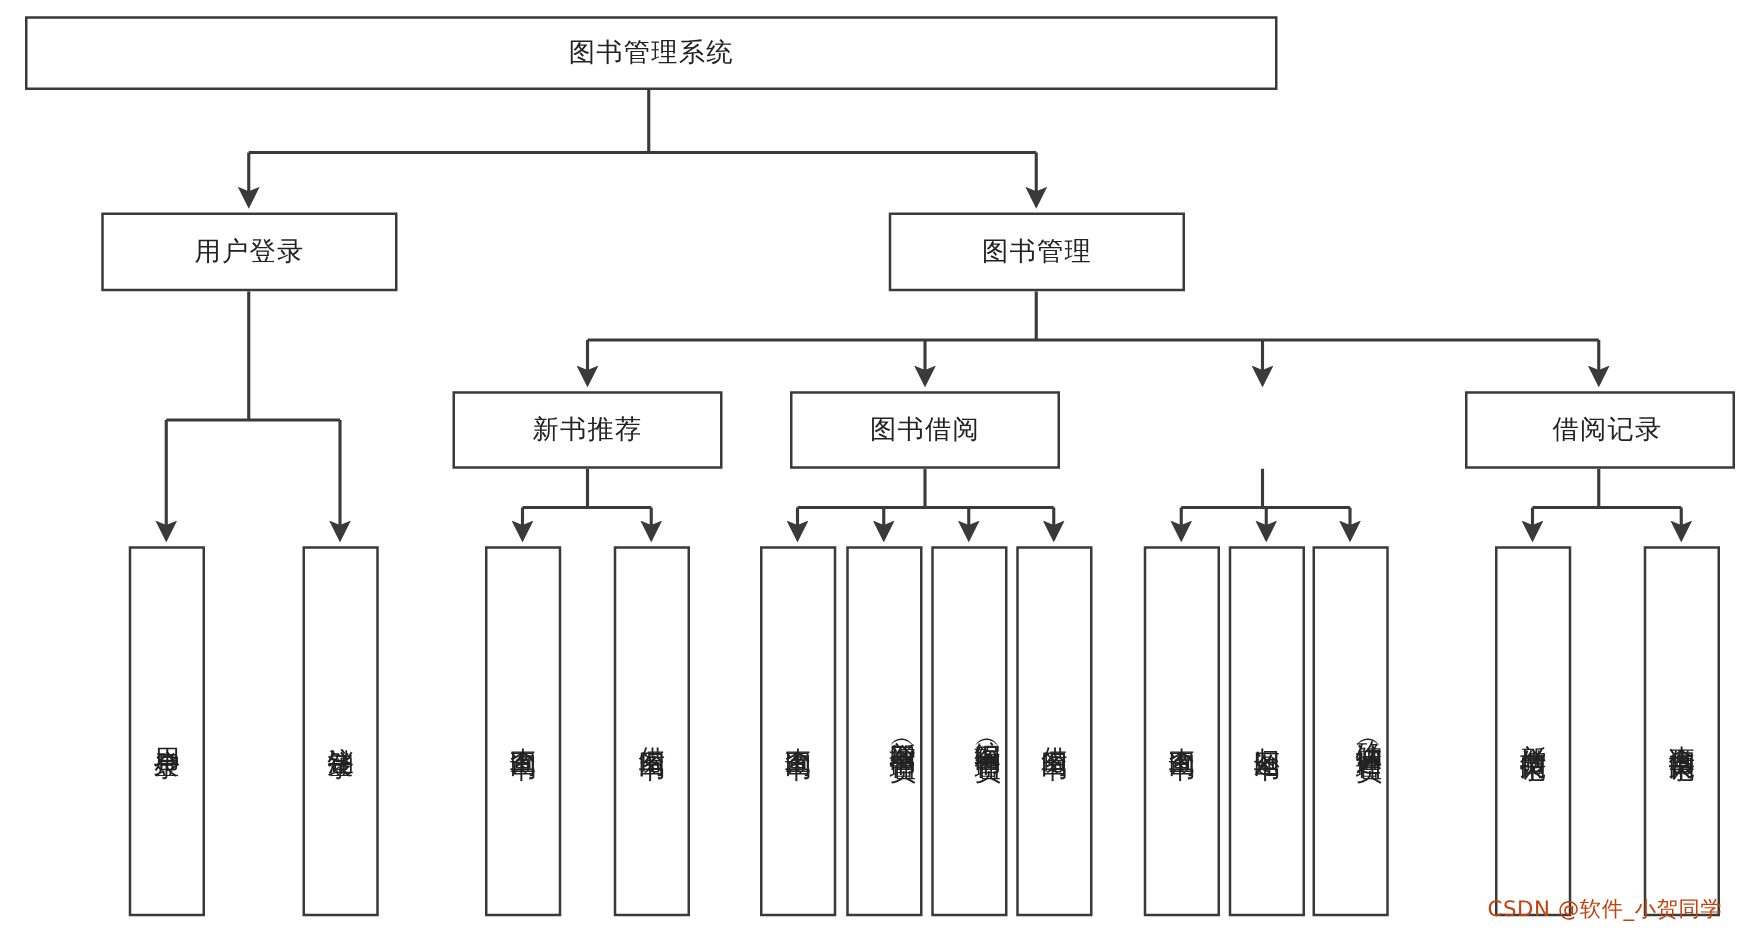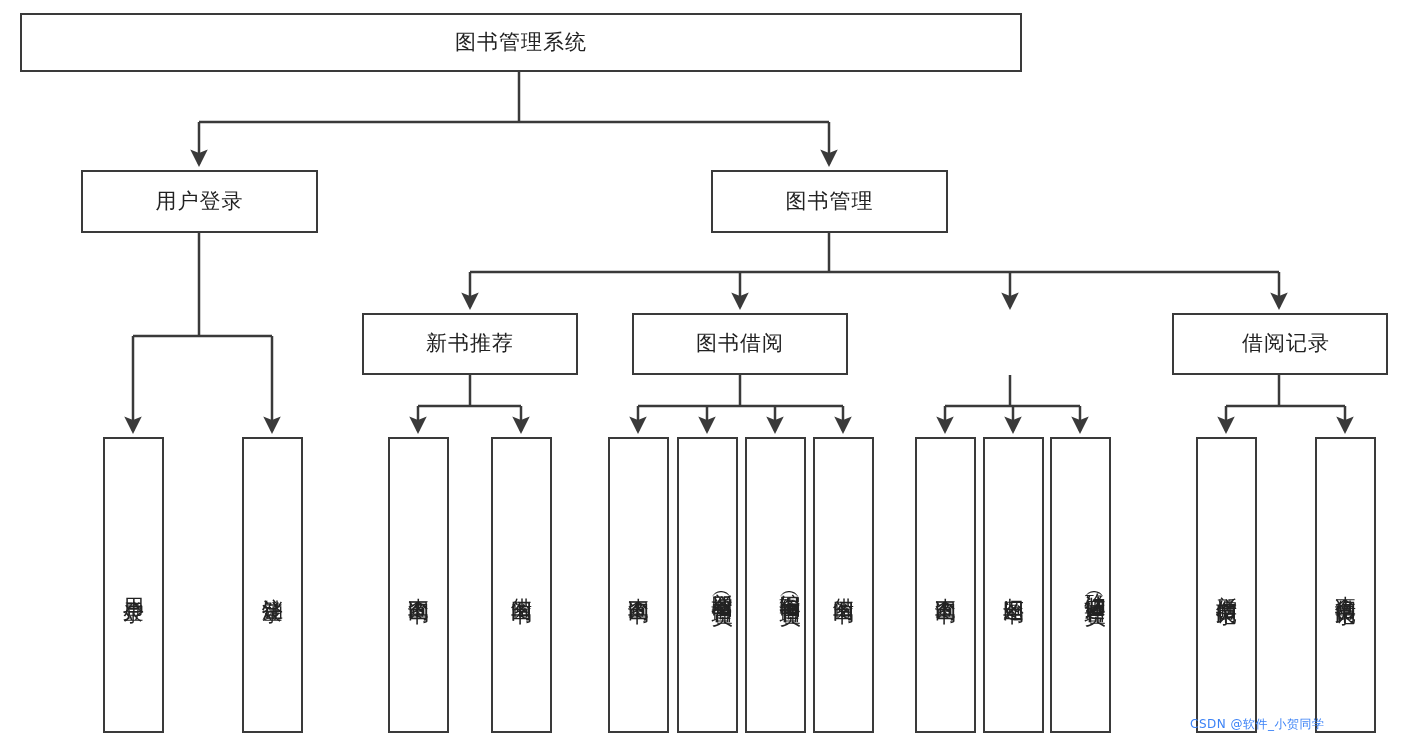--- a/index.html
+++ b/index.html
@@ -53,22 +53,22 @@
   .node.vert.top-align {
     align-items: flex-start;
   }
   .node.vert.mid-align {
     align-items: center;
   }
   .watermark {
     position: absolute;
     left: 1190px;
     top: 716px;
-    font-size: 12px;
-    color: #3b82f6;
+    font-size: 17px;
+    color: #c2410c;
     white-space: nowrap;
     letter-spacing: 0.5px;
   }
 </style>
 </head>
 <body>
 
 <div id="canvas">
 
   <svg id="svg-layer" viewBox="0 0 1405 747">

